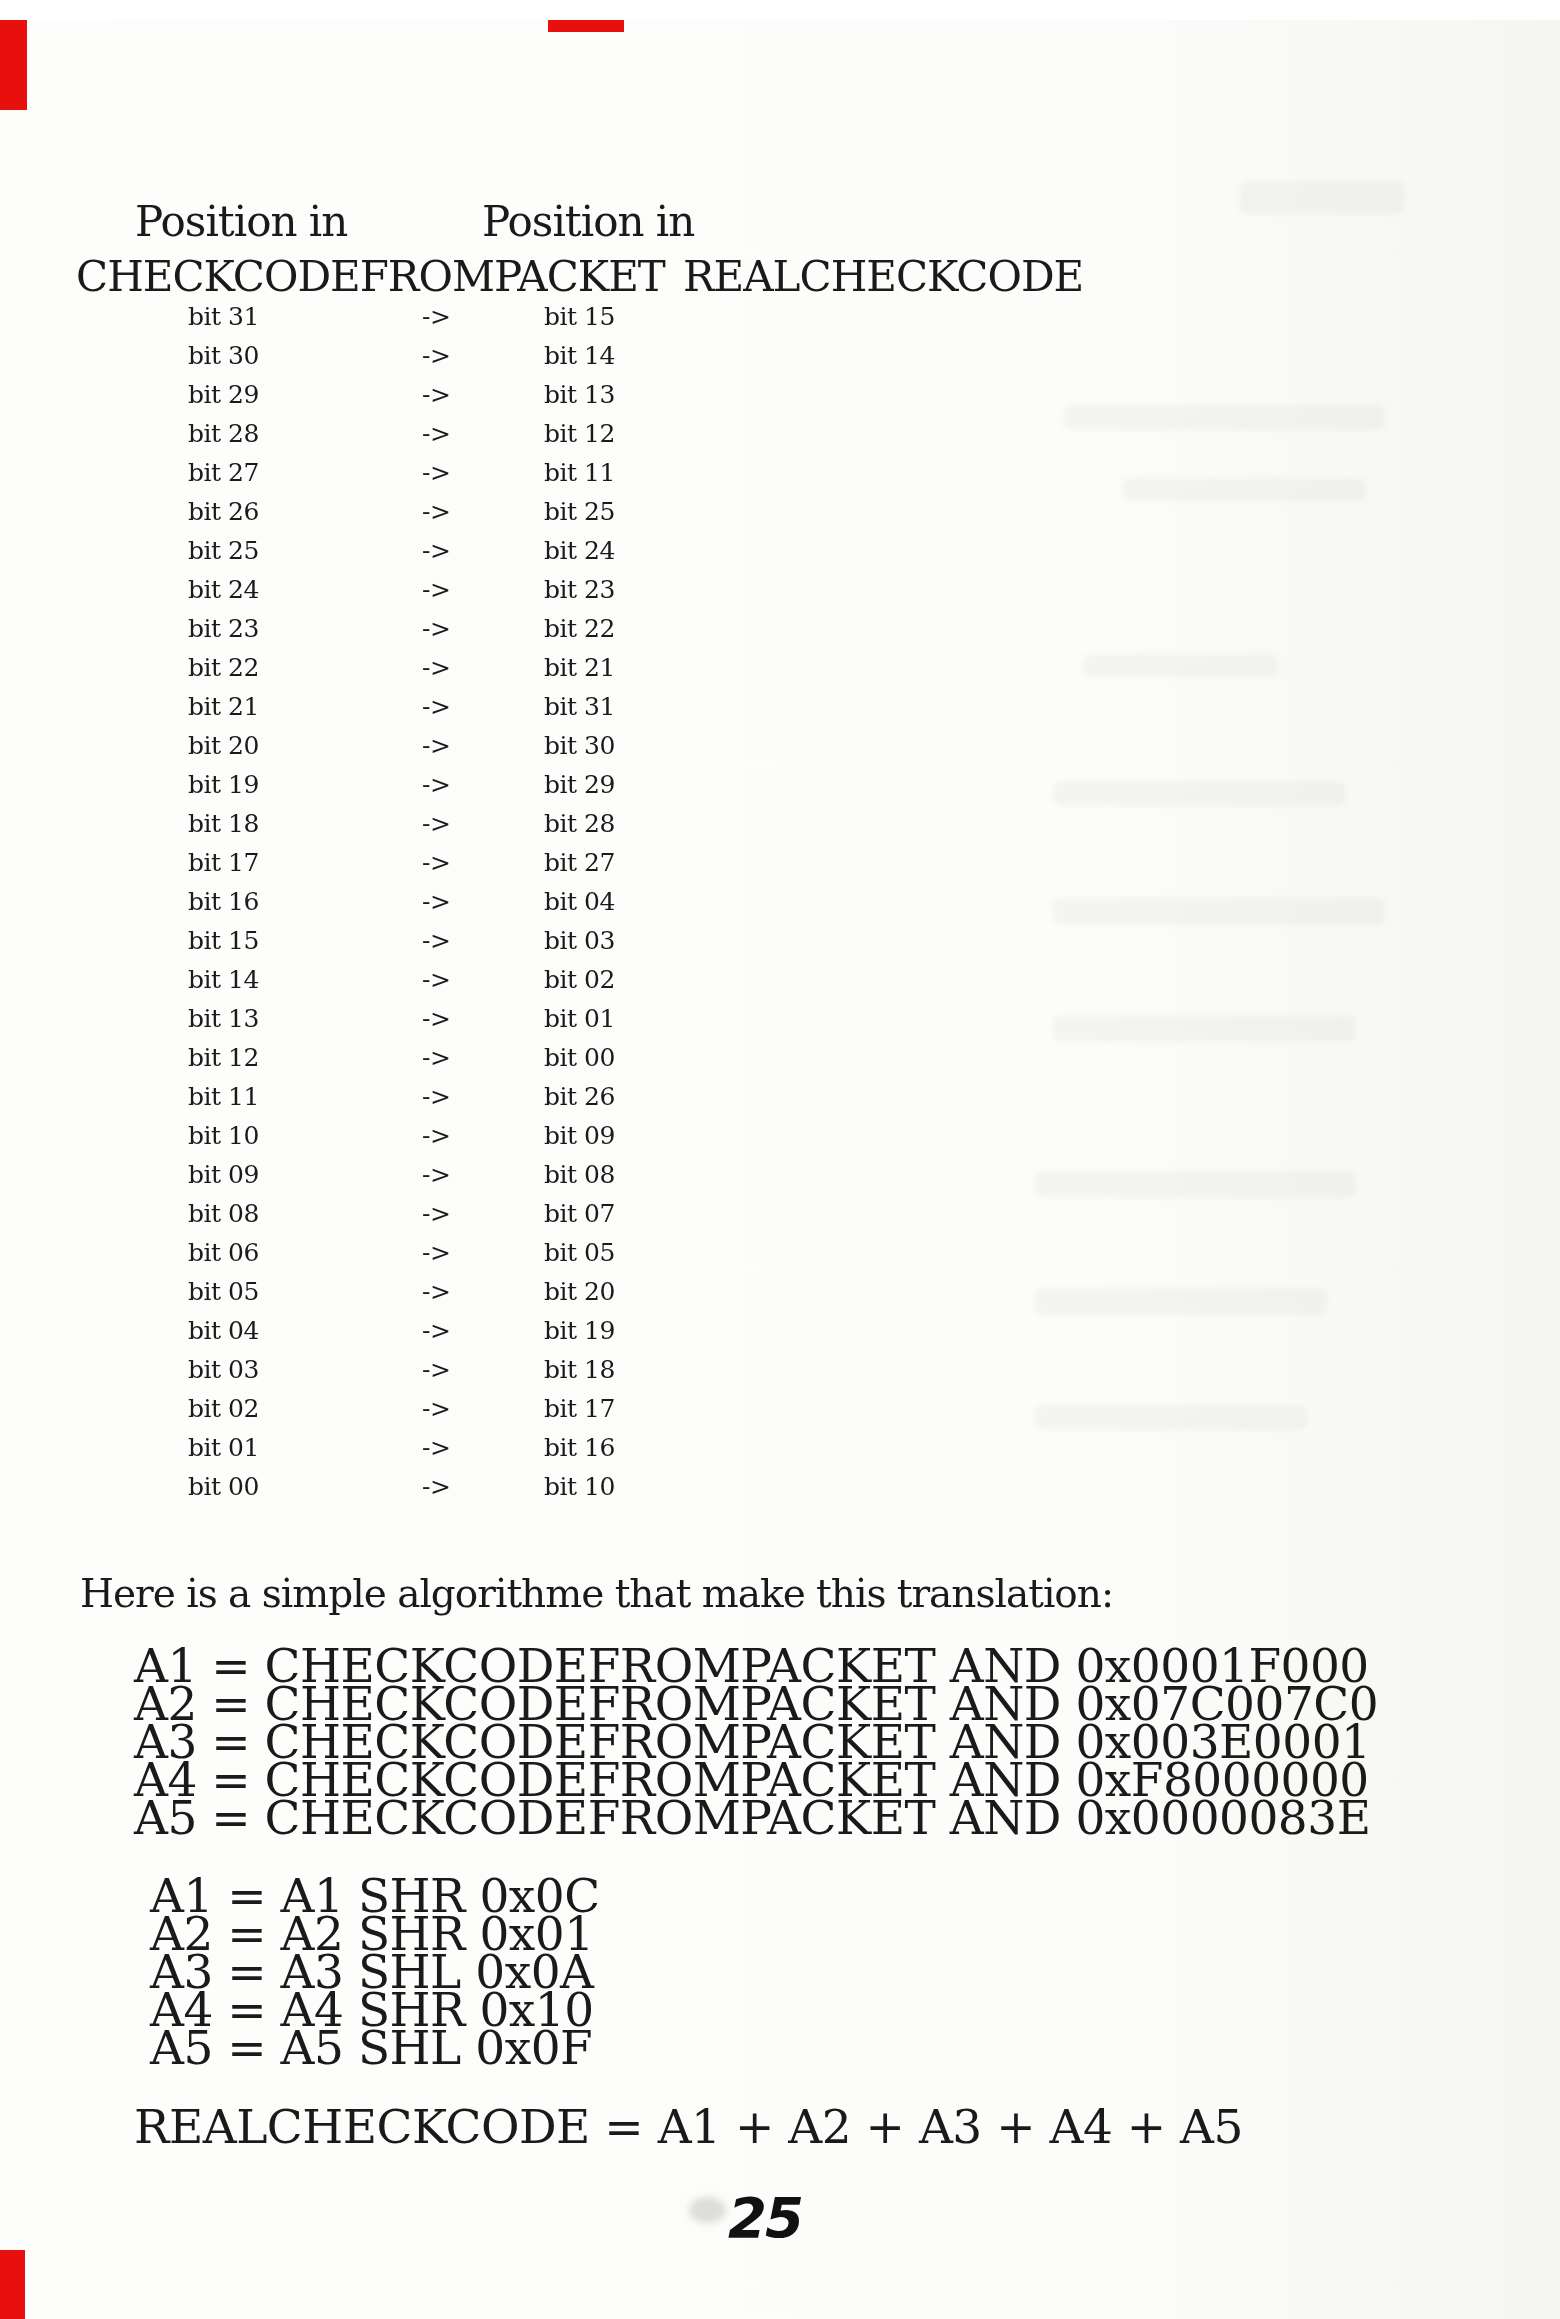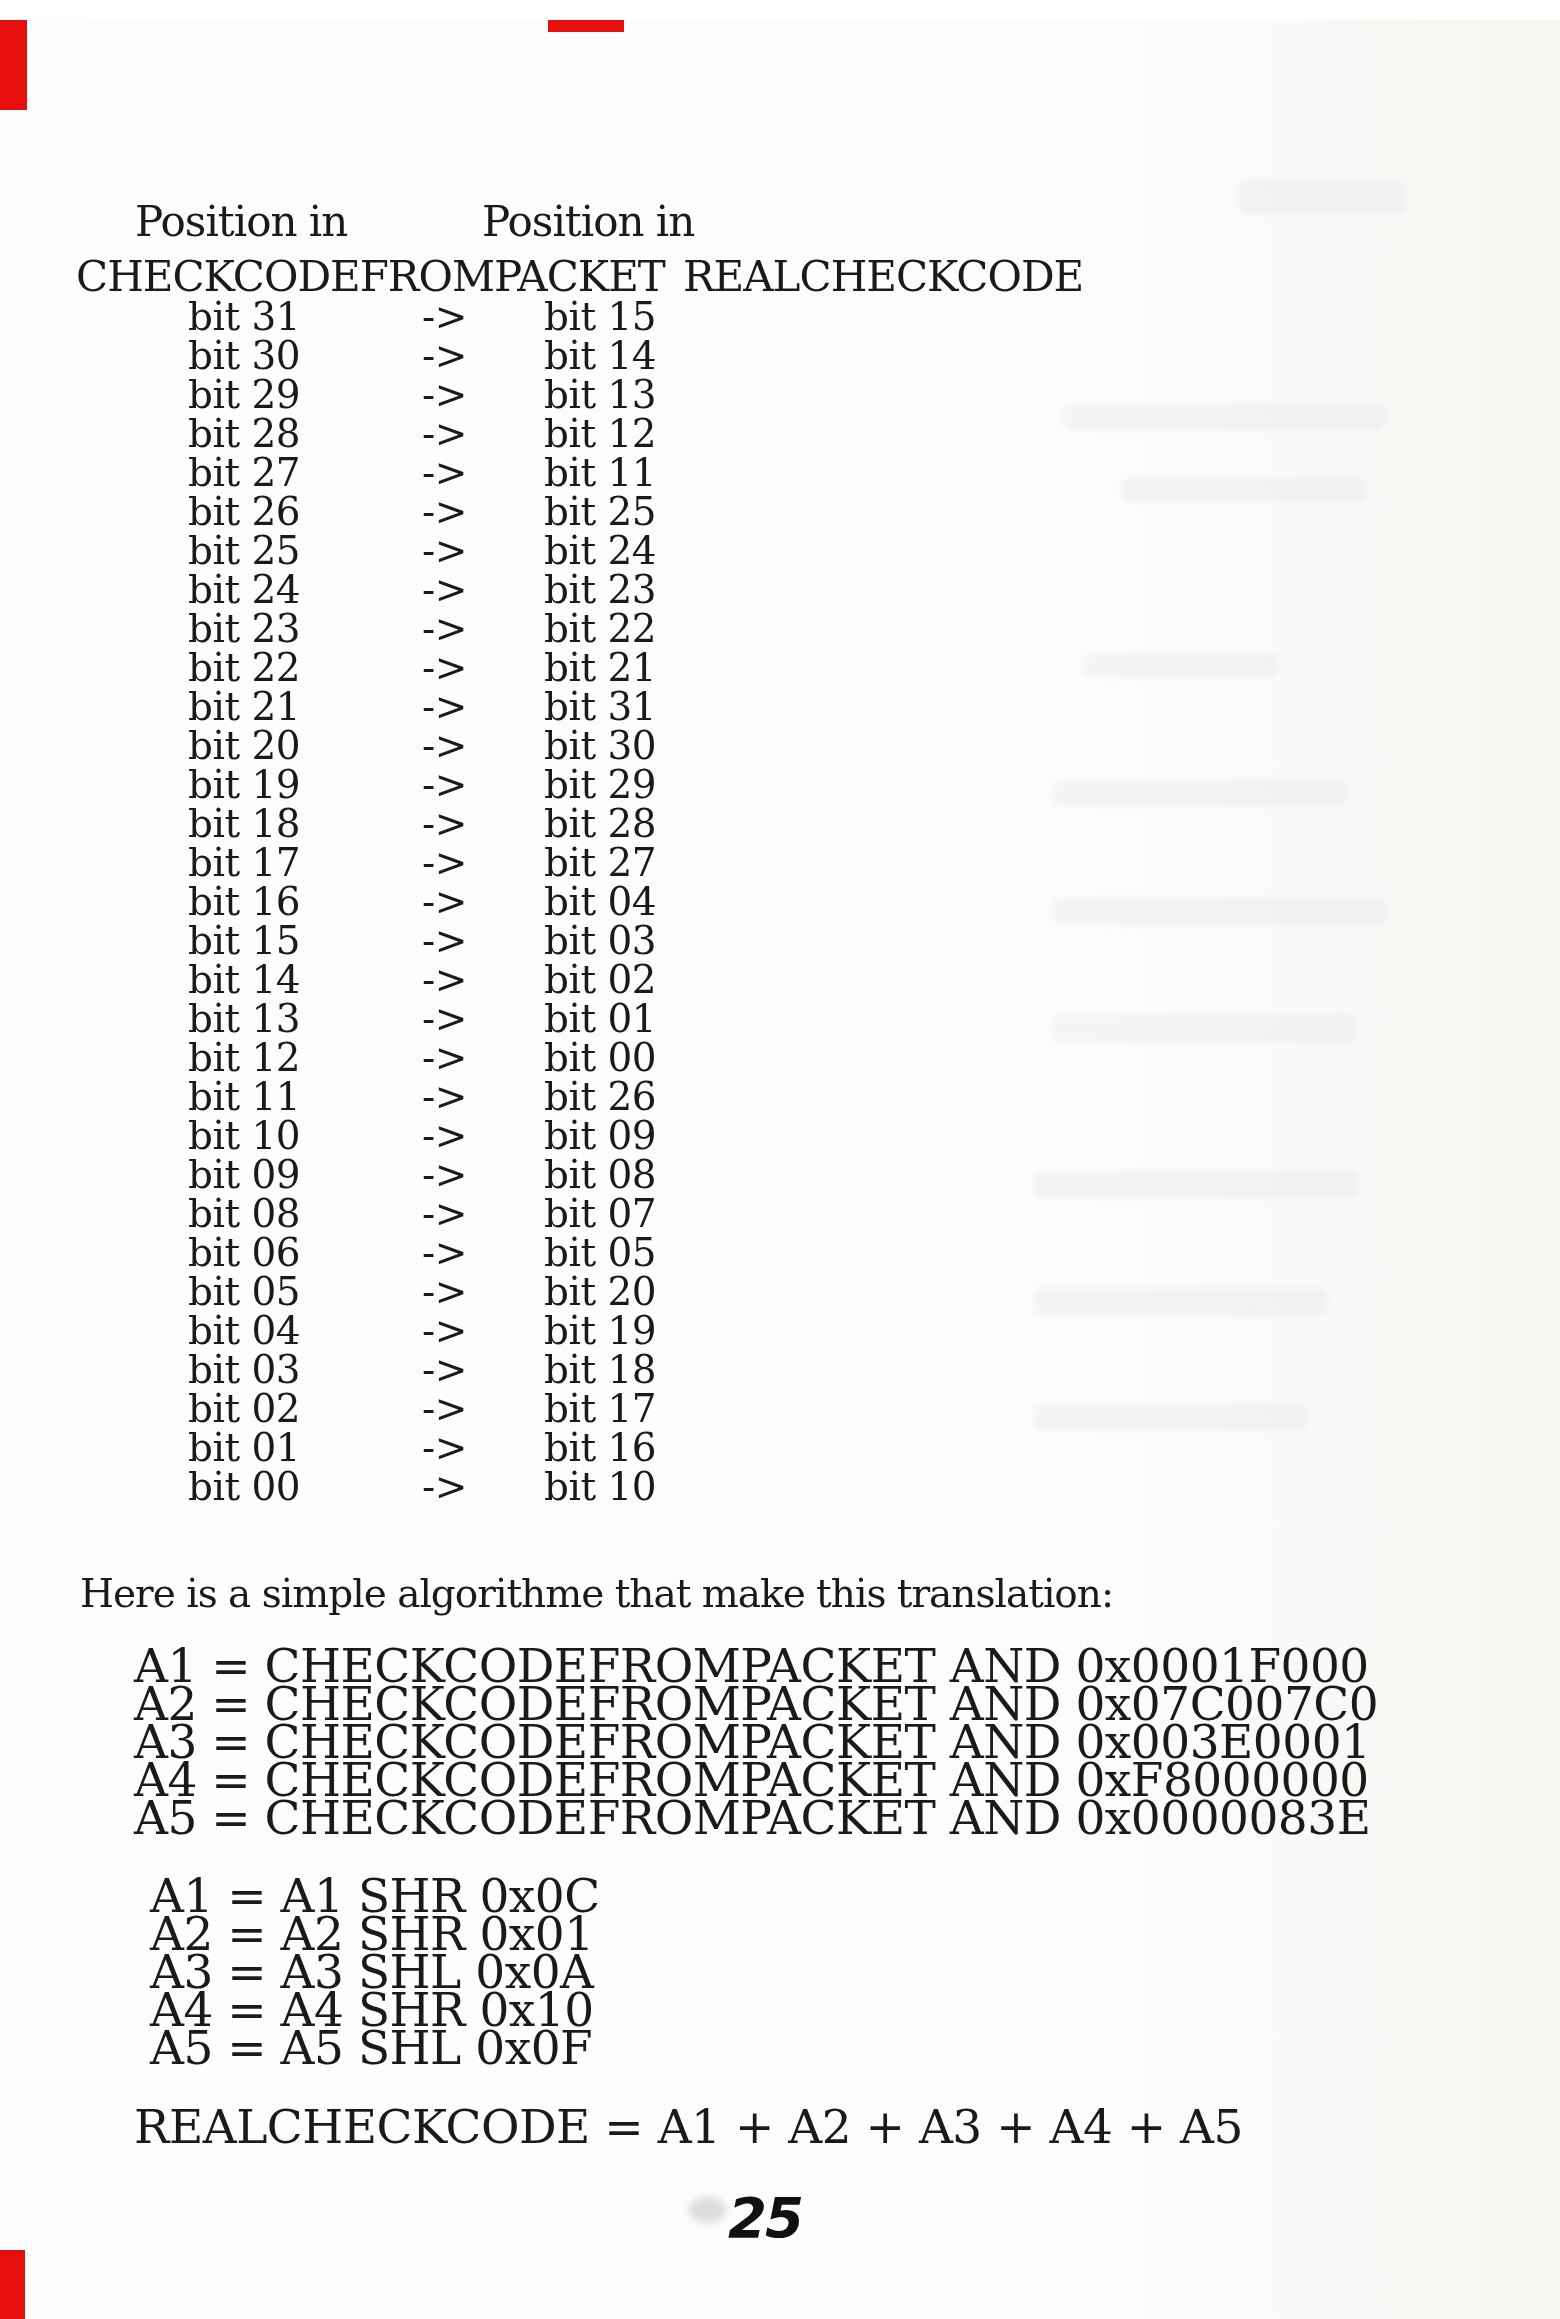--- a/index.html
+++ b/index.html
@@ -23,21 +23,21 @@
   .ghost { position:absolute; background:rgba(105,105,115,0.05); border-radius:7.8px; filter:blur(2.9px); }
 
   
   .hdr { position:absolute; font-size:42px; letter-spacing:-1px; white-space:nowrap; }
   .hdr-pos-left  { left:135px; top:177px; }
   .hdr-pos-right { left:482px; top:177px; }
   .hdr-src  { left:76px;  top:232px; }
   .hdr-dst  { left:683px; top:232px; }
 
   
-  .bit-table { position:absolute; left:188px; top:277px; font-size:39px; letter-spacing:-0.5px; }
+  .bit-table { position:absolute; left:188px; top:277px; font-size:25px; letter-spacing:-0.5px; }
   .trow { height:39px; line-height:39px; white-space:nowrap; }
   .tc1 { display:inline-block; width:234px; }
   .tarr { display:inline-block; width:122px; }
   .tc2 { display:inline-block; }
 
   
   .intro { position:absolute; left:80px; top:1551px; font-size:39px; letter-spacing:-1px; white-space:nowrap; }
   .code-block { position:absolute; font-size:47px; letter-spacing:-0.5px; }
   .mask-block  { left:134px; top:1627px; }
   .shift-block { left:150px; top:1857px; }

